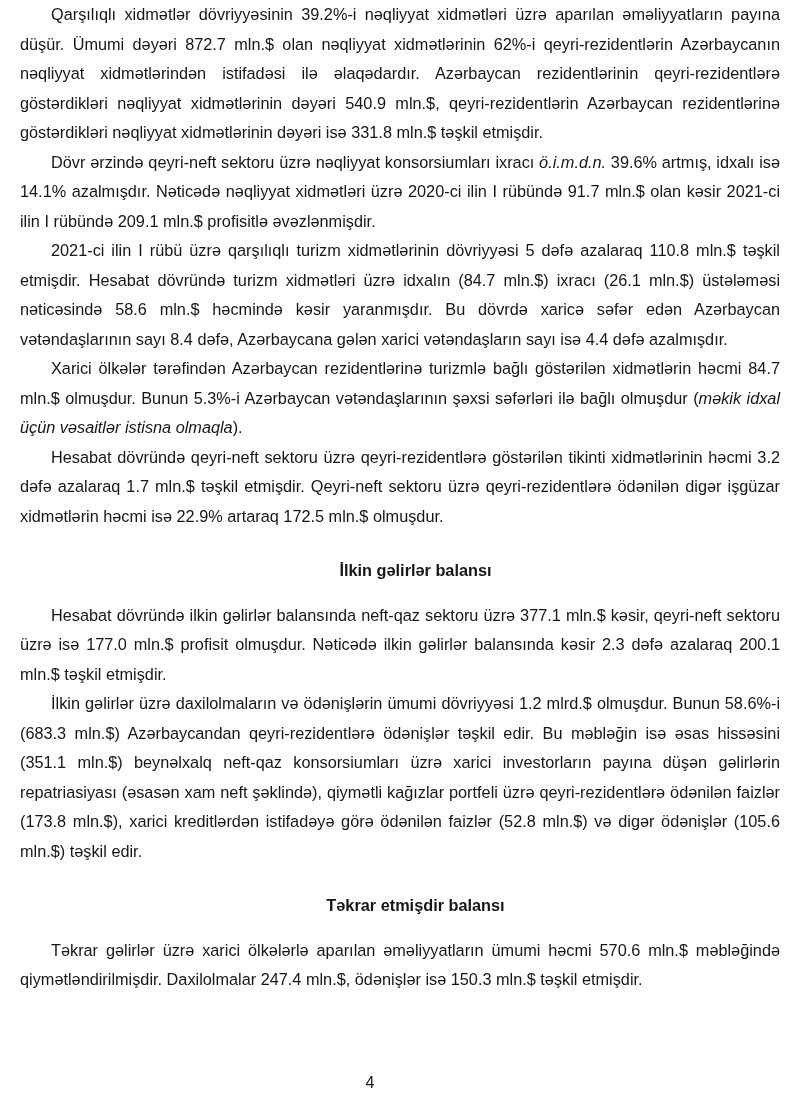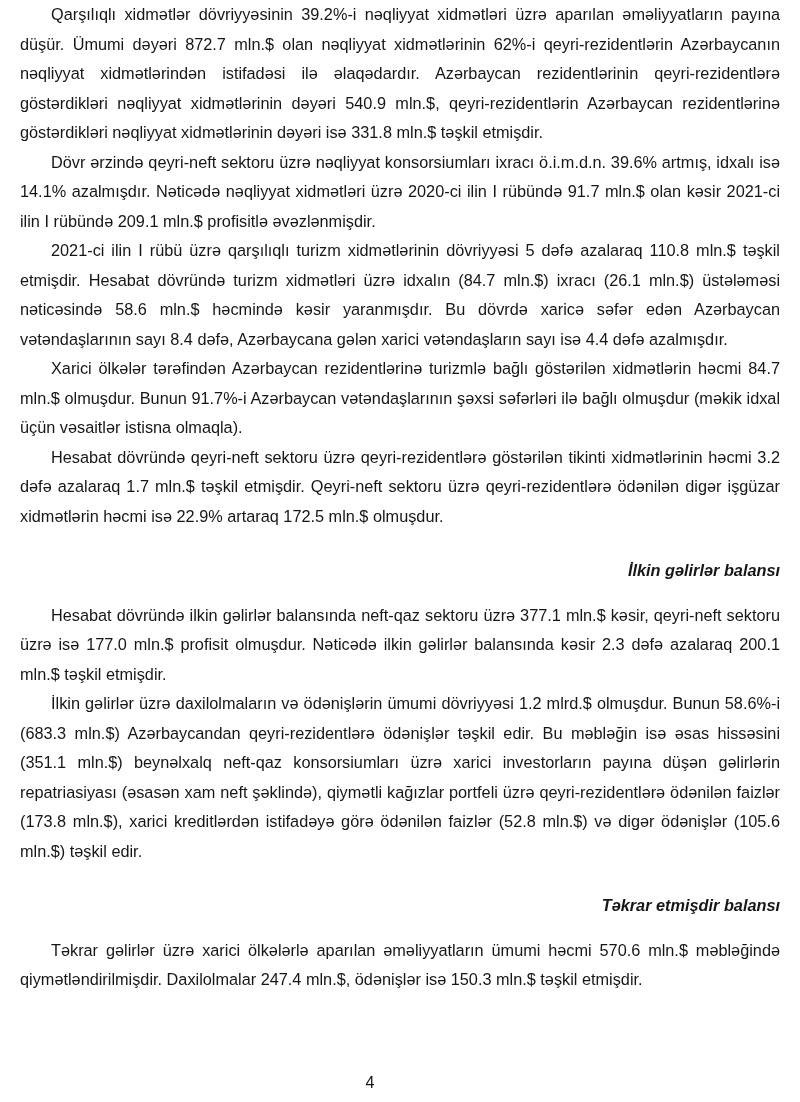--- a/index.html
+++ b/index.html
@@ -28,26 +28,25 @@
     }
     .para {
       margin: 0;
       text-indent: 31px;
     }
     .heading {
       margin: 25px 0 15px 0;
       font-size: 16.3px;
       line-height: 29.5px;
       font-weight: bold;
-      font-style: italic;
       text-indent: 31px;
-      text-align: right;
+      text-align: center;
     }
     .seg { font-style: normal; }
-    .seg-italic { }
+    .seg-italic { font-style: italic; }
     .page-footer {
       position: absolute;
       top: 1073px;
       left: 20px;
       width: 700px;
       text-align: center;
       font-size: 16px;
       line-height: 20px;
       color: #161616;
     }
@@ -57,21 +56,21 @@
 
 <div class="page">
   <div class="text-block">
 
     <p class="para"><span class="seg">Qarşılıqlı xidmətlər dövriyyəsinin 39.2%-i nəqliyyat xidmətləri üzrə aparılan əməliyyatların payına düşür. Ümumi dəyəri 872.7 mln.$ olan nəqliyyat xidmətlərinin 62%-i qeyri-rezidentlərin Azərbaycanın nəqliyyat xidmətlərindən istifadəsi ilə əlaqədardır. Azərbaycan rezidentlərinin qeyri-rezidentlərə göstərdikləri nəqliyyat xidmətlərinin dəyəri 540.9 mln.$, qeyri-rezidentlərin Azərbaycan rezidentlərinə göstərdikləri nəqliyyat xidmətlərinin dəyəri isə 331.8 mln.$ təşkil etmişdir.</span></p>
 
     <p class="para"><span class="seg">Dövr ərzində qeyri-neft sektoru üzrə nəqliyyat konsorsiumları ixracı </span><span class="seg-italic">ö.i.m.d.n.</span><span class="seg"> 39.6% artmış, idxalı isə 14.1% azalmışdır. Nəticədə nəqliyyat xidmətləri üzrə 2020-ci ilin I rübündə 91.7 mln.$ olan kəsir 2021-ci ilin I rübündə 209.1 mln.$ profisitlə əvəzlənmişdir.</span></p>
 
     <p class="para"><span class="seg">2021-ci ilin I rübü üzrə qarşılıqlı turizm xidmətlərinin dövriyyəsi 5 dəfə azalaraq 110.8 mln.$ təşkil etmişdir. Hesabat dövründə turizm xidmətləri üzrə idxalın (84.7 mln.$) ixracı (26.1 mln.$) üstələməsi nəticəsində 58.6 mln.$ həcmində kəsir yaranmışdır. Bu dövrdə xaricə səfər edən Azərbaycan vətəndaşlarının sayı 8.4 dəfə, Azərbaycana gələn xarici vətəndaşların sayı isə 4.4 dəfə azalmışdır.</span></p>
 
-    <p class="para"><span class="seg">Xarici ölkələr tərəfindən Azərbaycan rezidentlərinə turizmlə bağlı göstərilən xidmətlərin həcmi 84.7 mln.$ olmuşdur. Bunun 91.7%-i Azərbaycan vətəndaşlarının şəxsi səfərləri ilə bağlı olmuşdur (</span><span class="seg-italic">məkik idxal üçün vəsaitlər istisna olmaqla</span><span class="seg">).</span></p>
+    <p class="para"><span class="seg">Xarici ölkələr tərəfindən Azərbaycan rezidentlərinə turizmlə bağlı göstərilən xidmətlərin həcmi 84.7 mln.$ olmuşdur. Bunun 5.3%-i Azərbaycan vətəndaşlarının şəxsi səfərləri ilə bağlı olmuşdur (</span><span class="seg-italic">məkik idxal üçün vəsaitlər istisna olmaqla</span><span class="seg">).</span></p>
 
     <p class="para"><span class="seg">Hesabat dövründə qeyri-neft sektoru üzrə qeyri-rezidentlərə göstərilən tikinti xidmətlərinin həcmi 3.2 dəfə azalaraq 1.7 mln.$ təşkil etmişdir. Qeyri-neft sektoru üzrə qeyri-rezidentlərə ödənilən digər işgüzar xidmətlərin həcmi isə 22.9% artaraq 172.5 mln.$ olmuşdur.</span></p>
 
     <h2 class="heading">İlkin gəlirlər balansı</h2>
 
     <p class="para"><span class="seg">Hesabat dövründə ilkin gəlirlər balansında neft-qaz sektoru üzrə 377.1 mln.$ kəsir, qeyri-neft sektoru üzrə isə 177.0 mln.$ profisit olmuşdur. Nəticədə ilkin gəlirlər balansında kəsir 2.3 dəfə azalaraq 200.1 mln.$ təşkil etmişdir.</span></p>
 
     <p class="para"><span class="seg">İlkin gəlirlər üzrə daxilolmaların və ödənişlərin ümumi dövriyyəsi 1.2 mlrd.$ olmuşdur. Bunun 58.6%-i (683.3 mln.$) Azərbaycandan qeyri-rezidentlərə ödənişlər təşkil edir. Bu məbləğin isə əsas hissəsini (351.1 mln.$) beynəlxalq neft-qaz konsorsiumları üzrə xarici investorların payına düşən gəlirlərin repatriasiyası (əsasən xam neft şəklində), qiymətli kağızlar portfeli üzrə qeyri-rezidentlərə ödənilən faizlər (173.8 mln.$), xarici kreditlərdən istifadəyə görə ödənilən faizlər (52.8 mln.$) və digər ödənişlər (105.6 mln.$) təşkil edir.</span></p>
 
     <h2 class="heading">Təkrar etmişdir balansı</h2>

